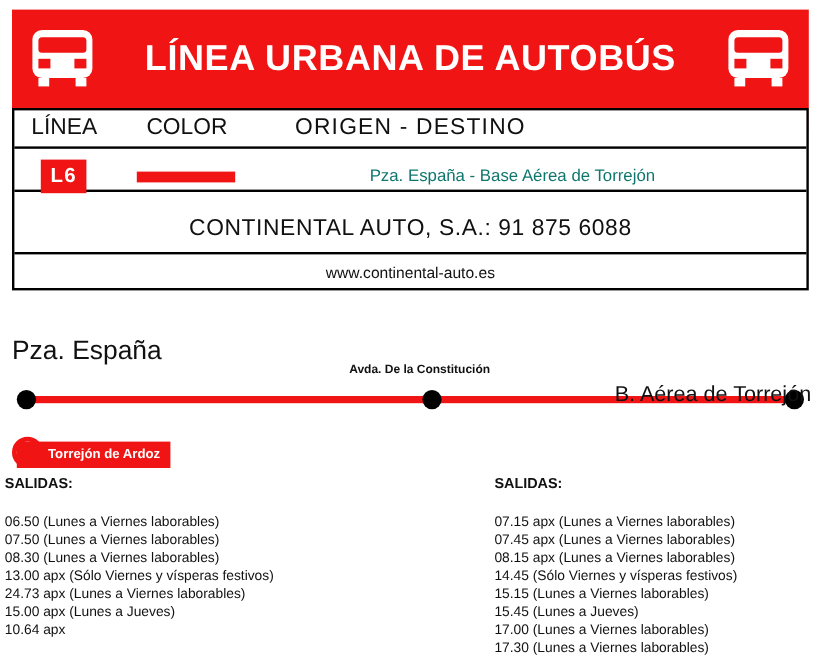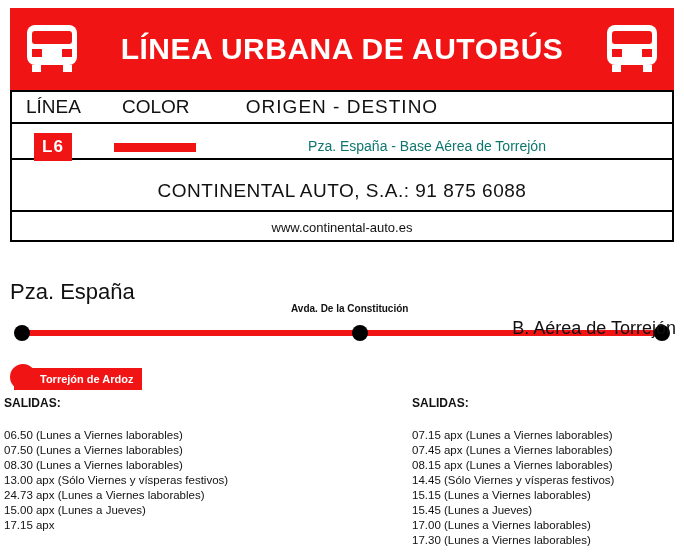--- a/index.html
+++ b/index.html
@@ -319,21 +319,21 @@
 
 <div class="sched sched-left">
   <div class="sched-title">SALIDAS:</div>
   <ul class="sched-list">
     <li>06.50 (Lunes a Viernes laborables)</li>
     <li>07.50 (Lunes a Viernes laborables)</li>
     <li>08.30 (Lunes a Viernes laborables)</li>
     <li>13.00 apx (Sólo Viernes y vísperas festivos)</li>
     <li>24.73 apx (Lunes a Viernes laborables)</li>
     <li>15.00 apx (Lunes a Jueves)</li>
-    <li>17.15 apx</li>
+    <li>10.64 apx</li>
   </ul>
 </div>
 
 <div class="sched sched-right">
   <div class="sched-title">SALIDAS:</div>
   <ul class="sched-list">
     <li>07.15 apx (Lunes a Viernes laborables)</li>
     <li>07.45 apx (Lunes a Viernes laborables)</li>
     <li>08.15 apx (Lunes a Viernes laborables)</li>
     <li>14.45 (Sólo Viernes y vísperas festivos)</li>

